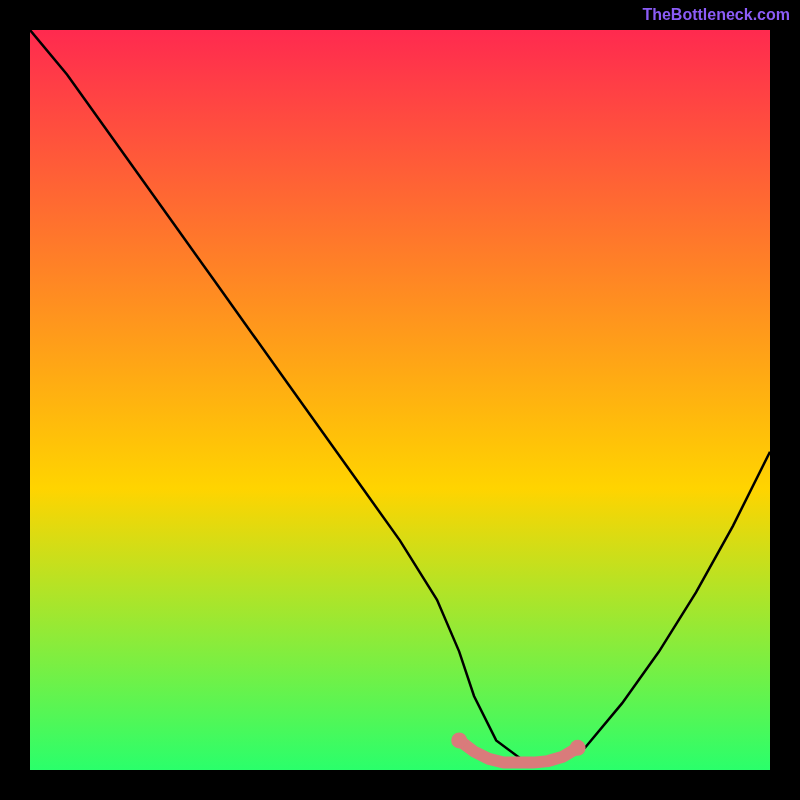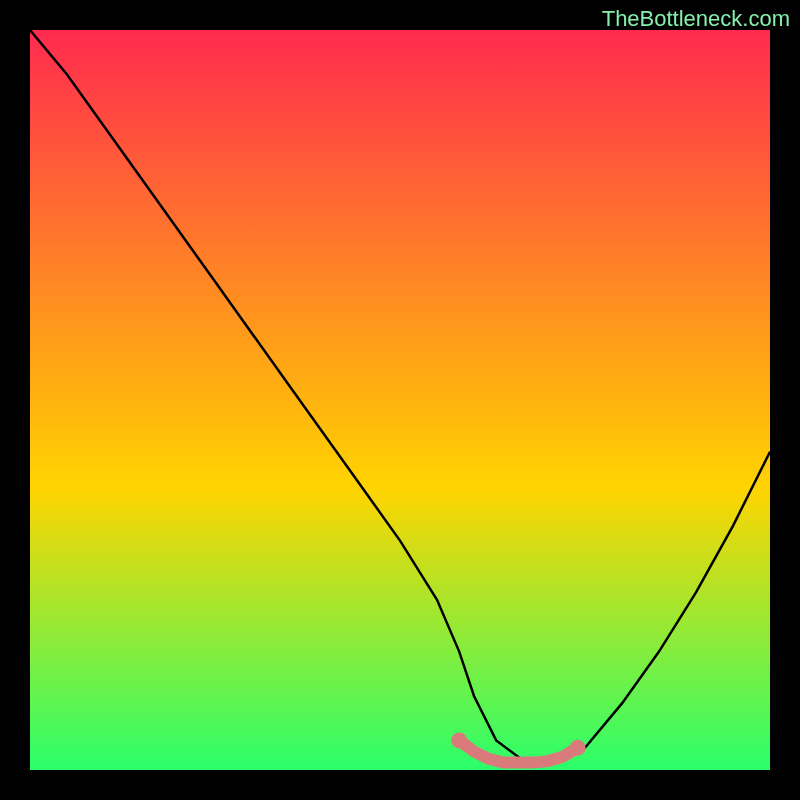--- a/index.html
+++ b/index.html
@@ -8,23 +8,23 @@
     background: #000;
     width: 800px;
     height: 800px;
     position: relative;
     font-family: Arial, sans-serif;
   }
   .watermark {
     position: absolute;
     top: 6px;
     right: 10px;
-    color: #86efac;
-    font-size: 22px;
-    font-weight: normal;
+    color: #8b5cf6;
+    font-size: 16px;
+    font-weight: bold;
     z-index: 10;
   }
   .chart-wrap {
     position: absolute;
     top: 30px;
     left: 30px;
     width: 740px;
     height: 740px;
   }
   svg { display: block; }

